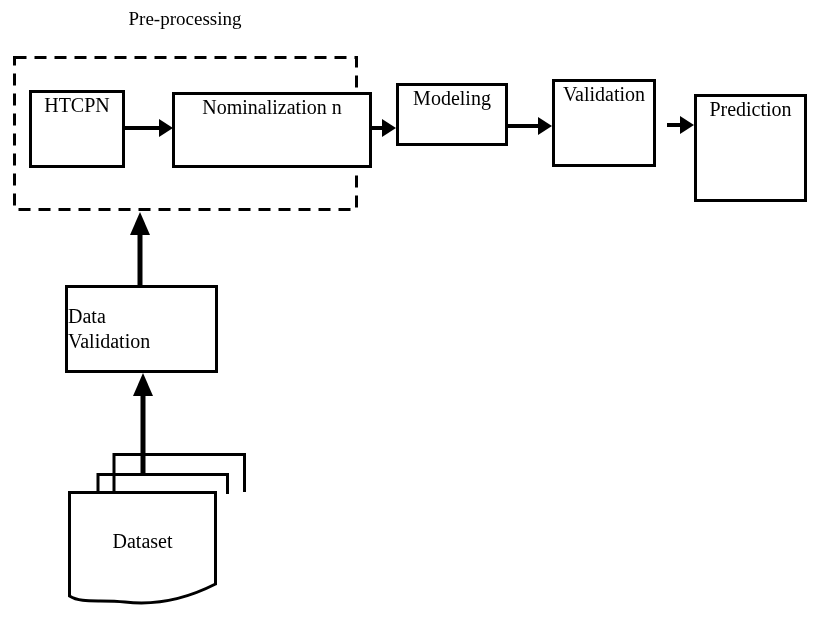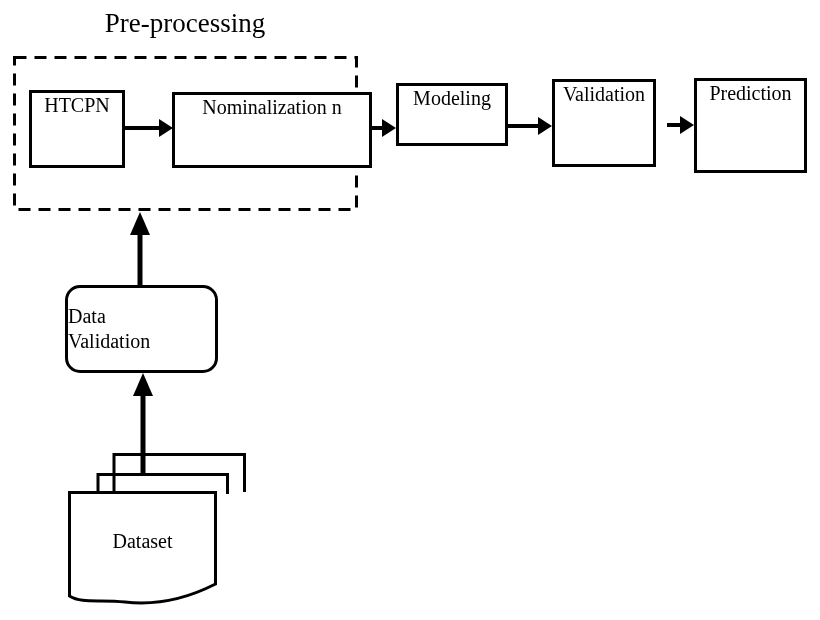--- a/index.html
+++ b/index.html
@@ -22,27 +22,27 @@
     box-sizing: border-box;
     border: 3px solid #000000;
     background: #ffffff;
     display: flex;
     align-items: flex-start;
     justify-content: center;
     text-align: center;
     font-size: 20px;
     line-height: 1.25;
   }
-  .node.multiline { flex-direction: column; border-radius: 15px; }
+  .node.multiline { flex-direction: column; }
   .group-title {
     position: absolute;
     left: 13px; top: 8px;
     width: 344px;
     text-align: center;
-    font-size: 27px;
+    font-size: 19px;
   }
   .dataset-label {
     position: absolute;
     left: 68px; top: 530px;
     width: 149px;
     text-align: center;
     font-size: 20px;
   }
 </style>
 </head>
@@ -101,21 +101,21 @@
   </div>
 
   <div class="node" style="left:396px; top:83px; width:112px; height:63px;">
     <span>Modeling</span>
   </div>
 
   <div class="node" style="left:552px; top:79px; width:104px; height:88px;">
     <span>Validation</span>
   </div>
 
-  <div class="node" style="left:694px; top:78px; width:113px; height:95px;">
+  <div class="node" style="left:694px; top:94px; width:113px; height:108px;">
     <span>Prediction</span>
   </div>
 
   <div class="node multiline" style="left:65px; top:285px; width:153px; height:88px;">
     <span>Data</span>
     <span>Validation</span>
   </div>
 
   <div class="dataset-label">Dataset</div>
 

